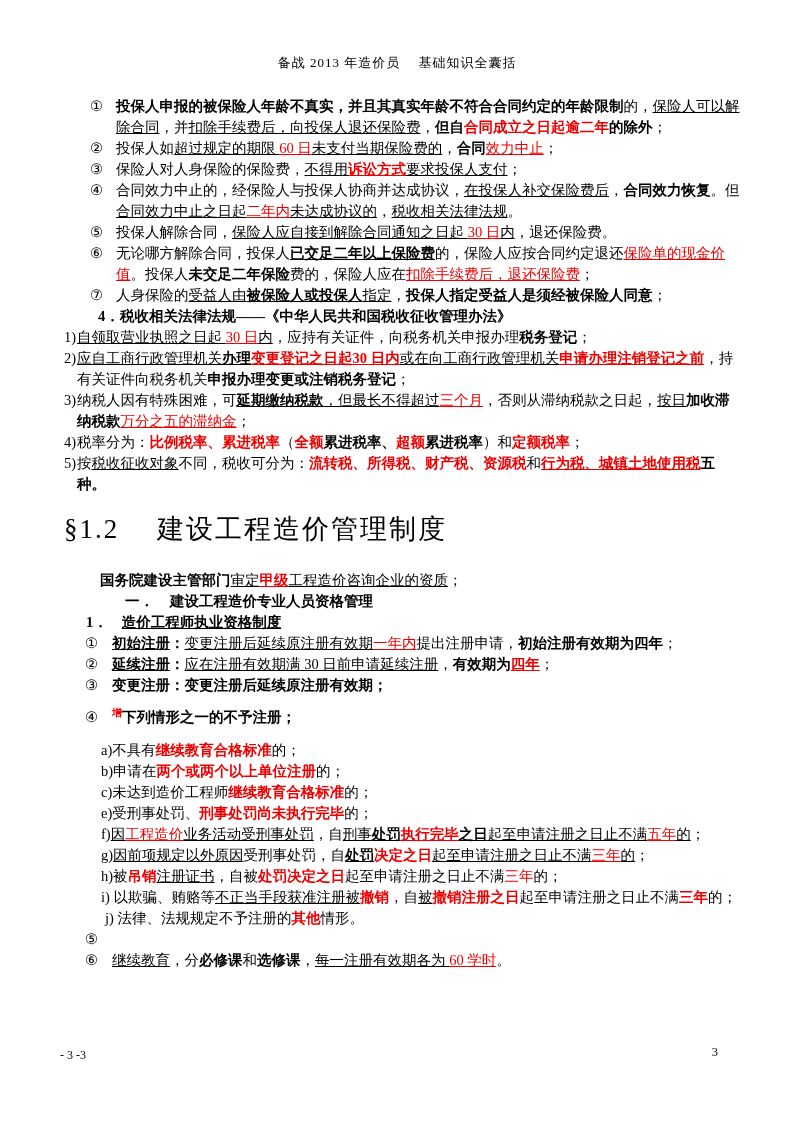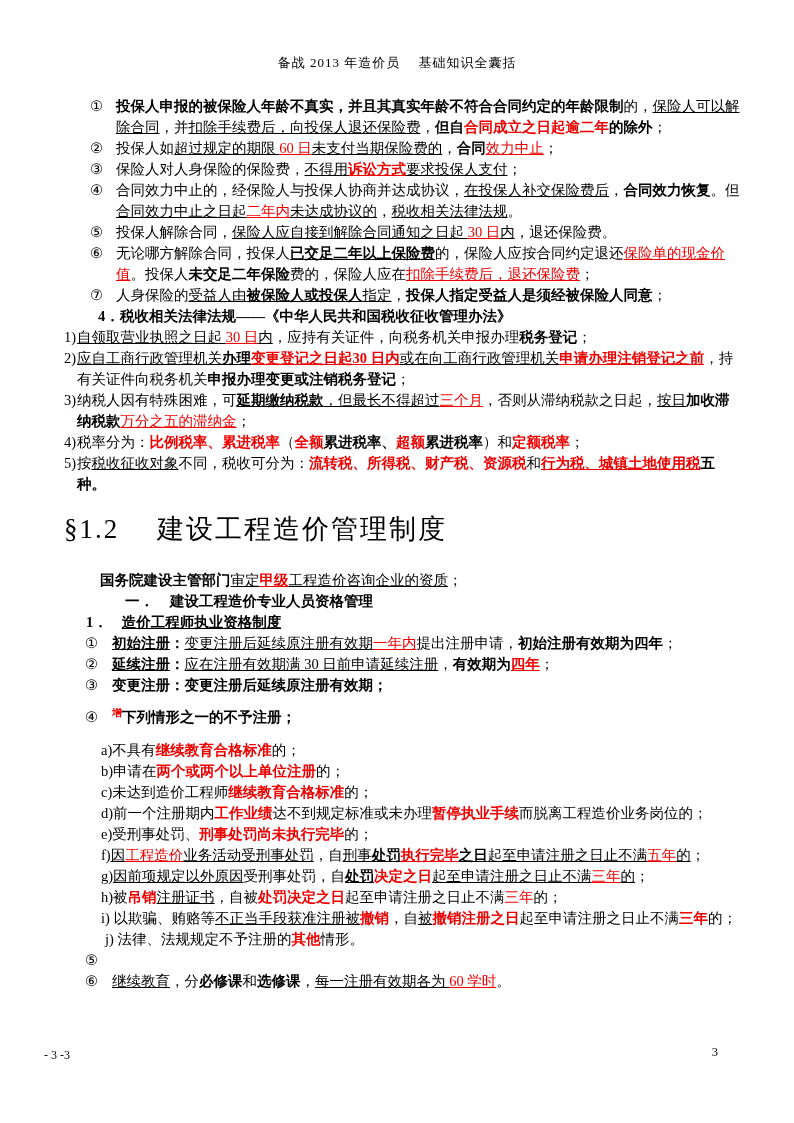--- a/index.html
+++ b/index.html
@@ -44,21 +44,21 @@
   
   .b{font-weight:bold;}
   .r{color:var(--red,#ee0000);}
   .u{text-decoration:underline;}
   .sup{vertical-align:super;font-size:10px;line-height:0;}
   
   .sec{
     font-size:27px;font-weight:normal;letter-spacing:2px;
     line-height:40px;margin:14px 0 21px 0;padding-left:0;
   }
-  .ftr-l{position:absolute;left:44px;top:1040px;font-size:12px;}
+  .ftr-l{position:absolute;left:60px;top:1040px;font-size:12px;}
   .ftr-r{position:absolute;right:76px;top:1037px;font-size:12.5px;}
 </style>
 </head>
 <body style="--red: #ee0000; color: rgb(0, 0, 0); background: rgb(255, 255, 255);">
 
 <div class="page">
   <div class="hdr">备战 2013 年造价员　 基础知识全囊括</div>
   <div class="doc">
       <div class="line t1"><span class="marker">①</span><span class="content"><span class="b">投保人申报的被保险人年龄不真实，并且其真实年龄不符合合同约定的年龄限制</span><span>的，</span><span class="u">保险人可以解除合同</span><span>，并</span><span class="u">扣除手续费后，向投保人退还保险费</span><span>，</span><span class="b">但自</span><span class="b r">合同成立之日起逾二年</span><span class="b">的除外</span><span>；</span></span></div>
       <div class="line t1"><span class="marker">②</span><span class="content"><span>投保人如</span><span class="u">超过规定的期限 </span><span class="r u">60 日</span><span class="u">未支付当期保险费的</span><span>，</span><span class="b">合同</span><span class="r u">效力中止</span><span>；</span></span></div>
@@ -77,21 +77,20 @@
       <div class="line para"><span class="content"><span class="b">国务院建设主管部门</span><span class="u">审定</span><span class="b r u">甲级</span><span class="u">工程造价咨询企业的资质</span><span>；</span></span></div>
       <div class="line hone"><span class="marker">一．</span><span class="content"><span class="b">建设工程造价专业人员资格管理</span></span></div>
       <div class="line hnum"><span class="marker">1．</span><span class="content"><span class="b u">造价工程师执业资格制度</span></span></div>
       <div class="line t2"><span class="marker">①</span><span class="content"><span class="b u">初始注册</span><span class="b">：</span><span class="u">变更注册后延续原注册有效期</span><span class="r u">一年内</span><span>提出注册申请</span><span>，</span><span class="b">初始注册有效期为四年</span><span>；</span></span></div>
       <div class="line t2"><span class="marker">②</span><span class="content"><span class="b u">延续注册</span><span class="b">：</span><span class="u">应在注册有效期满 30 日前申请延续注册</span><span>，</span><span class="b">有效期为</span><span class="b r u">四年</span><span>；</span></span></div>
       <div class="line t2"><span class="marker">③</span><span class="content"><span class="b">变更注册：变更注册后延续原注册有效期；</span></span></div>
       <div class="line t2 g1"><span class="marker">④</span><span class="content"><span class="b r sup">增</span><span class="b">下列情形之一的不予注册；</span></span></div>
       <div class="line la g2"><span class="marker">a)</span><span class="content"><span>不具有</span><span class="b r">继续教育合格标准</span><span>的；</span></span></div>
       <div class="line la"><span class="marker">b)</span><span class="content"><span>申请在</span><span class="b r">两个或两个以上单位注册</span><span>的；</span></span></div>
       <div class="line la"><span class="marker">c)</span><span class="content"><span>未达到造价工程师</span><span class="b r">继续教育合格标准</span><span>的；</span></span></div>
-      <div class="line la"><span class="marker">d)</span><span class="content"><span>前一个注册期内</span><span class="b r">工作业绩</span><span>达不到规定标准或未办理</span><span class="b r">暂停执业手续</span><span>而脱离工程造价业务岗位的；</span></span></div>
       <div class="line la"><span class="marker">e)</span><span class="content"><span>受刑事处罚、</span><span class="b r">刑事处罚尚未执行完毕</span><span>的；</span></span></div>
       <div class="line la"><span class="marker">f)</span><span class="content"><span class="u">因</span><span class="r u">工程造价</span><span class="u">业务活动受刑事处罚</span><span>，自</span><span class="u">刑事</span><span class="b u">处罚</span><span class="b r u">执行完毕</span><span class="b u">之日</span><span class="u">起至申请注册之日止不满</span><span class="r u">五年</span><span class="u">的</span><span>；</span></span></div>
       <div class="line la"><span class="marker">g)</span><span class="content"><span class="u">因前项规定以外原因</span><span>受刑事处罚，自</span><span class="b u">处罚</span><span class="b r">决定之日</span><span class="u">起至申请注册之日止不满</span><span class="r u">三年</span><span class="u">的</span><span>；</span></span></div>
       <div class="line la"><span class="marker">h)</span><span class="content"><span>被</span><span class="b r">吊销</span><span class="u">注册证书</span><span>，自被</span><span class="b r">处罚决定之日</span><span>起至申请注册之日止不满</span><span class="r">三年</span><span>的；</span></span></div>
       <div class="line la"><span class="marker">i) </span><span class="content"><span>以欺骗、贿赂等</span><span class="u">不正当手段获准注册被</span><span class="b r">撤销</span><span>，自</span><span class="u">被</span><span class="b r">撤销注册之日</span><span>起至申请注册之日止不满</span><span class="b r">三年</span><span>的；</span></span></div>
       <div class="line lj"><span class="marker">j) </span><span class="content"><span>法律、法规规定不予注册的</span><span class="b r">其他</span><span>情形。</span></span></div>
       <div class="line t2"><span class="marker">⑤</span></div>
       <div class="line t2"><span class="marker">⑥</span><span class="content"><span class="u">继续教育</span><span>，分</span><span class="b">必修课</span><span>和</span><span class="b">选修课</span><span>，</span><span class="u">每一注册有效期各为 </span><span class="r u">60 学时</span><span>。</span></span></div>
     </div>
   <div class="ftr-l">- 3 -3</div>

